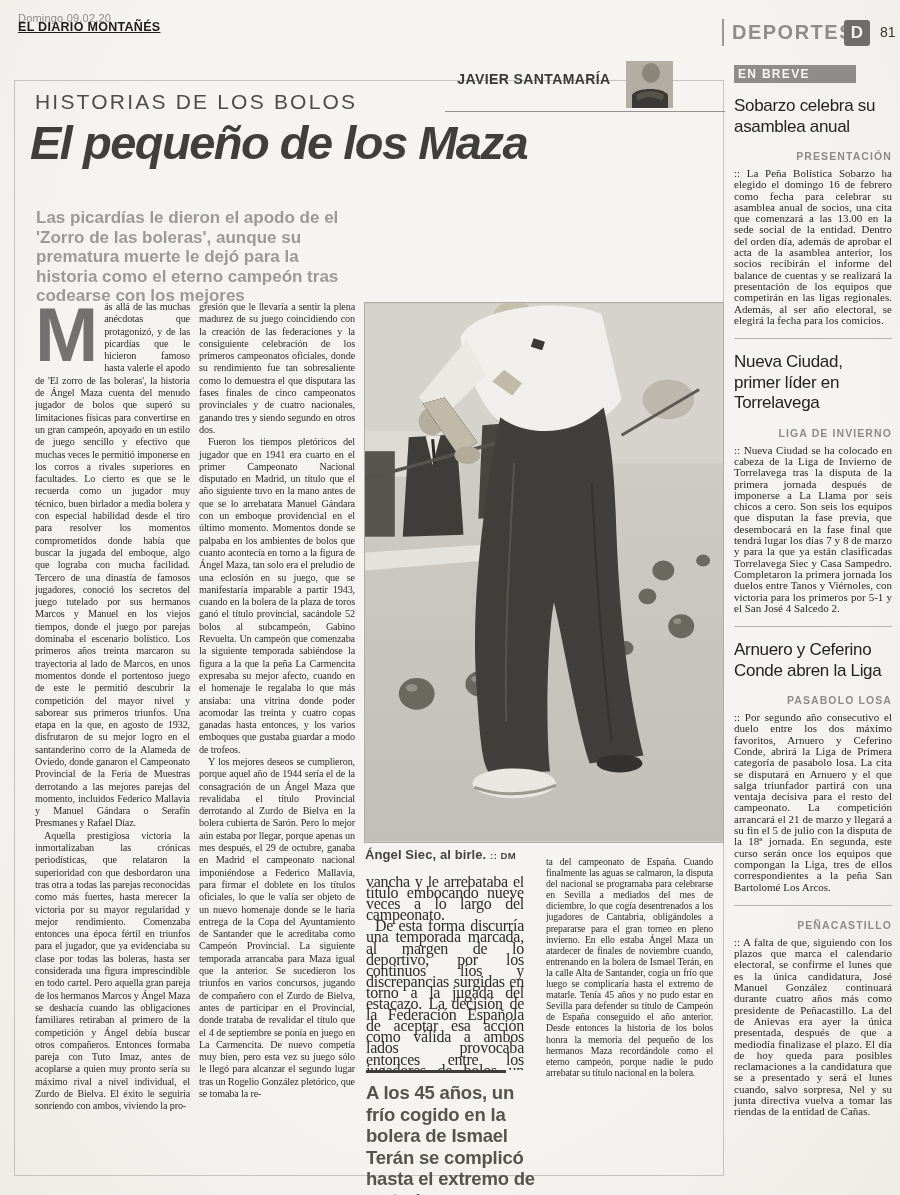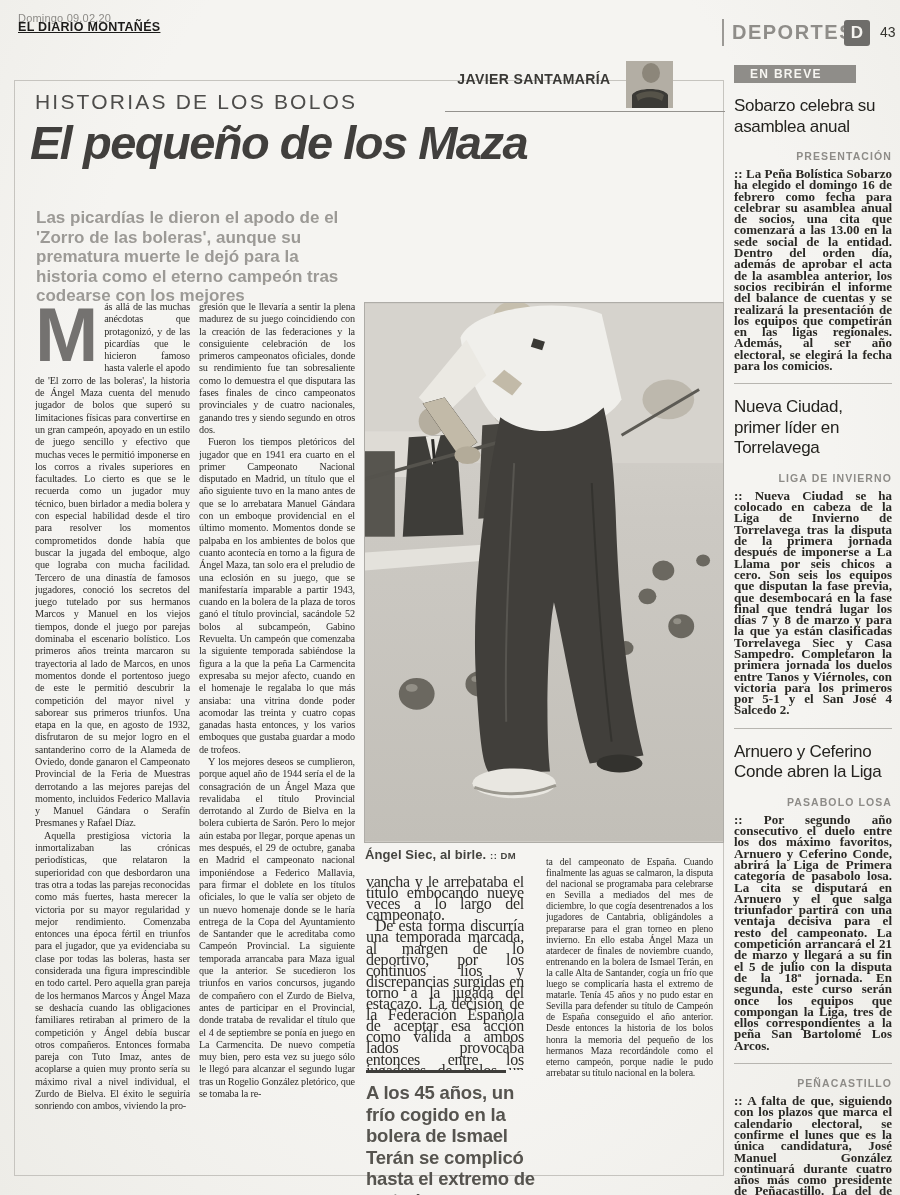--- a/index.html
+++ b/index.html
@@ -50,40 +50,40 @@
   .caption .credit { font-size:9.5px; font-weight:bold; color:#454440; letter-spacing:.5px; }
 
   
   .pq-rule { position:absolute; left:351px; top:989px; width:140px; height:3px; background:#3e3d3a; }
   .pullquote { position:absolute; left:351px; top:1001px; width:170px; font-size:18.5px;
                font-weight:bold; line-height:21.5px; color:#56544f; letter-spacing:-.2px; }
 
   
   .sidebar { position:absolute; left:734px; top:64px; width:158px; }
   .enbreve { display:inline-block; width:122px; height:18px; background:#8f8d89; color:#f6f5f1;
-             font-size:12px; font-weight:bold; line-height:18px; letter-spacing:1.3px; padding-left:16px; }
+             font-size:12px; font-weight:bold; line-height:18px; letter-spacing:1.3px; padding-left:4px; }
   .sb-item { margin-top:13px; }
   .sb-title { font-size:17px; font-weight:normal; line-height:20.5px; color:#24231f;
               letter-spacing:-.3px; margin-bottom:13px; }
   .sb-kicker { font-size:10.5px; font-weight:bold; color:#8e8c88; letter-spacing:1.1px; margin-bottom:6px;text-align:right; }
-  .sb-body { font-family:"Liberation Serif", serif; font-size:13px; line-height:11.3px;
-             color:#2a2925; text-align:justify; hyphens:auto;font-weight:bold; }
+  .sb-body { font-family:"Liberation Serif", serif; font-size:11px; line-height:11.3px;
+             color:#2a2925; text-align:justify; hyphens:auto; }
   .sb-div { border:none; border-top:1px solid #b7b5b0; margin:12px 0 0 0; }
 </style>
 </head>
 <body>
 
 <div class="page">
 
   <div class="m-date">Domingo 09.02.20</div>
   <div class="m-paper">EL DIARIO MONTAÑÉS</div>
   <div class="m-vbar"></div>
   <div class="m-section">DEPORTES</div>
   <div class="m-dbox">D</div>
-  <div class="m-pagenum">43</div>
+  <div class="m-pagenum">81</div>
 
   <div class="article">
     <div class="kicker">HISTORIAS DE LOS BOLOS</div>
     <div class="byline">JAVIER SANTAMARÍA</div>
     <div class="byline-photo">
       <svg viewBox="0 0 47 47" xmlns="http://www.w3.org/2000/svg">
         <rect width="47" height="47" fill="#b3aea4"></rect>
         <ellipse cx="25" cy="12" rx="9" ry="10" fill="#8c867a"></ellipse>
         <path d="M6,47 L6,34 C10,26 38,26 42,34 L42,47 Z" fill="#3b3a36"></path>
         <path d="M10,34 C18,29 32,29 38,34 L36,40 C28,35 18,35 12,40 Z" fill="#565349"></path>

